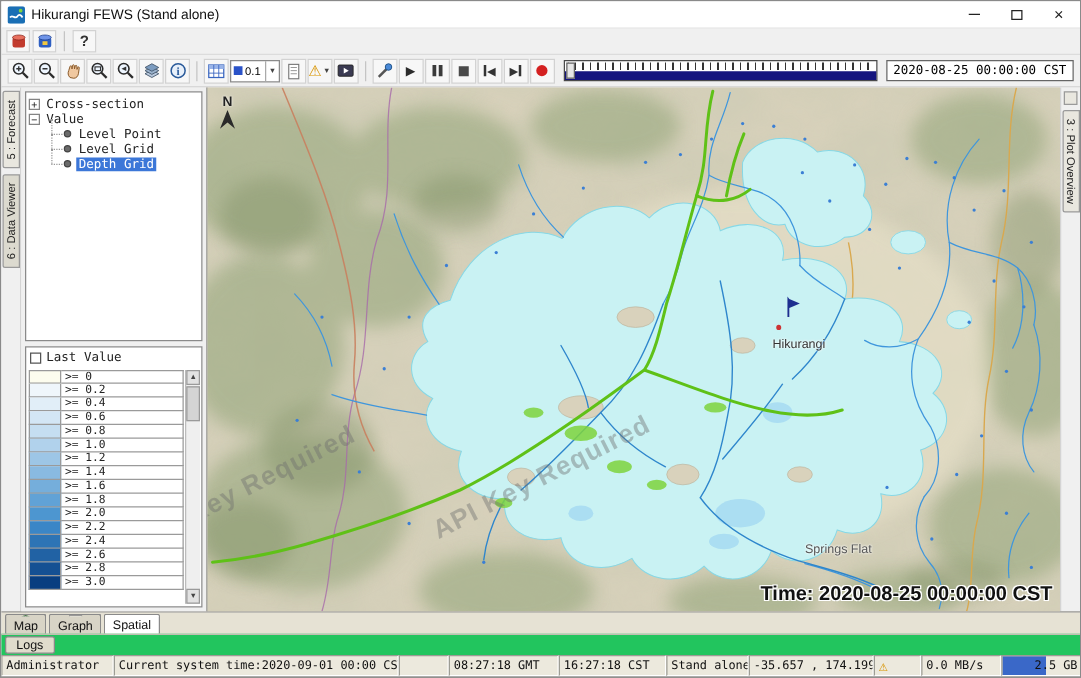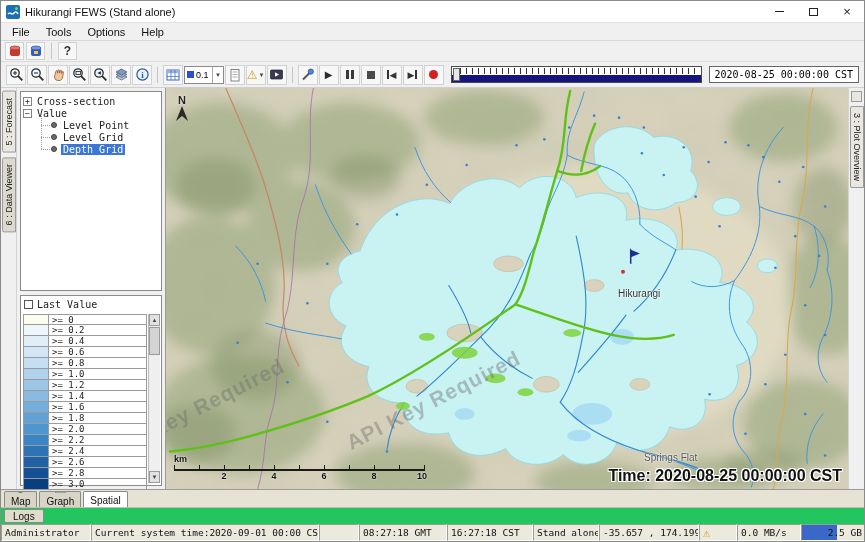--- a/index.html
+++ b/index.html
@@ -143,26 +143,20 @@
         </div>
       <div class="wbtn">
           <span class="max-glyph"></span>
         </div>
       <div class="wbtn">
           <span class="close-glyph">×</span>
         </div>
     </div>
   </div>
 
-  <div class="menubar">
-    <span class="menu-item">File</span>
-    <span class="menu-item">Tools</span>
-    <span class="menu-item">Options</span>
-    <span class="menu-item">Help</span>
-  </div>
 
   <div class="tb1">
     <div class="tbtn">
       <svg width="14" height="14">
         <rect x="2" y="4" width="10" height="8" rx="2" fill="#c23b2e"></rect>
         <ellipse cx="7" cy="4" rx="5" ry="2" fill="#e8705f" stroke="#8a2a20" stroke-width="0.6"></ellipse>
       </svg>
     </div>
     <div class="tbtn">
       <svg width="14" height="14">
@@ -573,31 +567,20 @@
           <polygon points="6,0 0,15 6,10 12,15" fill="#2a2a2a"></polygon>
         </svg>
       </div>
 
       <div class="ovl wm" style="left:-54px;top:352px;">API Key Required</div>
       <div class="ovl wm" style="left:182px;top:344px;">API Key Required</div>
 
       <div class="ovl town" style="left:452px;top:200px;">Hikurangi</div>
       <div class="ovl town" style="left:478px;top:364px;color:#555;">Springs Flat</div>
 
-      <div class="ovl scalebar">
-        <div class="unit">km</div>
-        <div class="ruler"></div>
-        <div class="scalenums">
-          <span style="left:50px">2</span>
-          <span style="left:100px">4</span>
-          <span style="left:150px">6</span>
-          <span style="left:200px">8</span>
-          <span style="left:248px">10</span>
-        </div>
-      </div>
 
       <div class="ovl maptime">Time: 2020-08-25 00:00:00 CST</div>
     </div>
 
     <div class="vstrip right">
       <div class="mini-icon"></div>
       <div class="vtab vtab-r">3 : Plot Overview</div>
     </div>
   </div>
 

